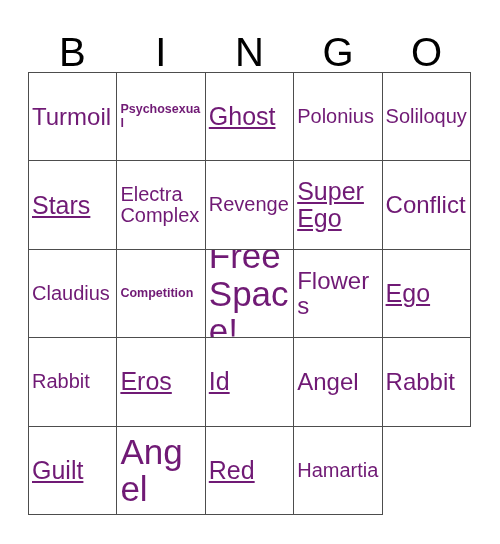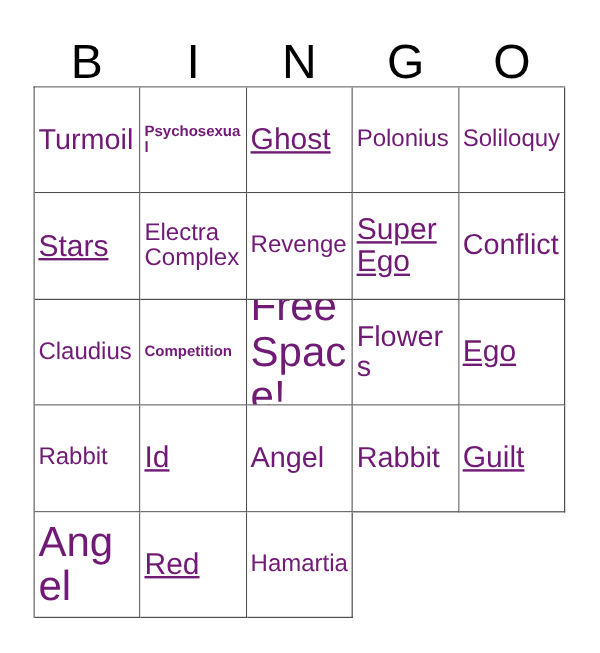--- a/index.html
+++ b/index.html
@@ -162,20 +162,23 @@
       <span class="cell-text fs-lg">Flowers</span>
     </div>
 
     <div class="cell">
       <span class="cell-text fs-xxl">Ego</span>
     </div>
     <div class="cell">
       <span class="cell-text fs-md">Rabbit</span>
     </div>
     <div class="cell">
+      <span class="cell-text fs-xxl">Eros</span>
+    </div>
+    <div class="cell">
       <span class="cell-text fs-xxl">Id</span>
     </div>
     <div class="cell">
       <span class="cell-text fs-lg">Angel</span>
     </div>
 
     <div class="cell">
       <span class="cell-text fs-lg">Rabbit</span>
     </div>
     <div class="cell">

